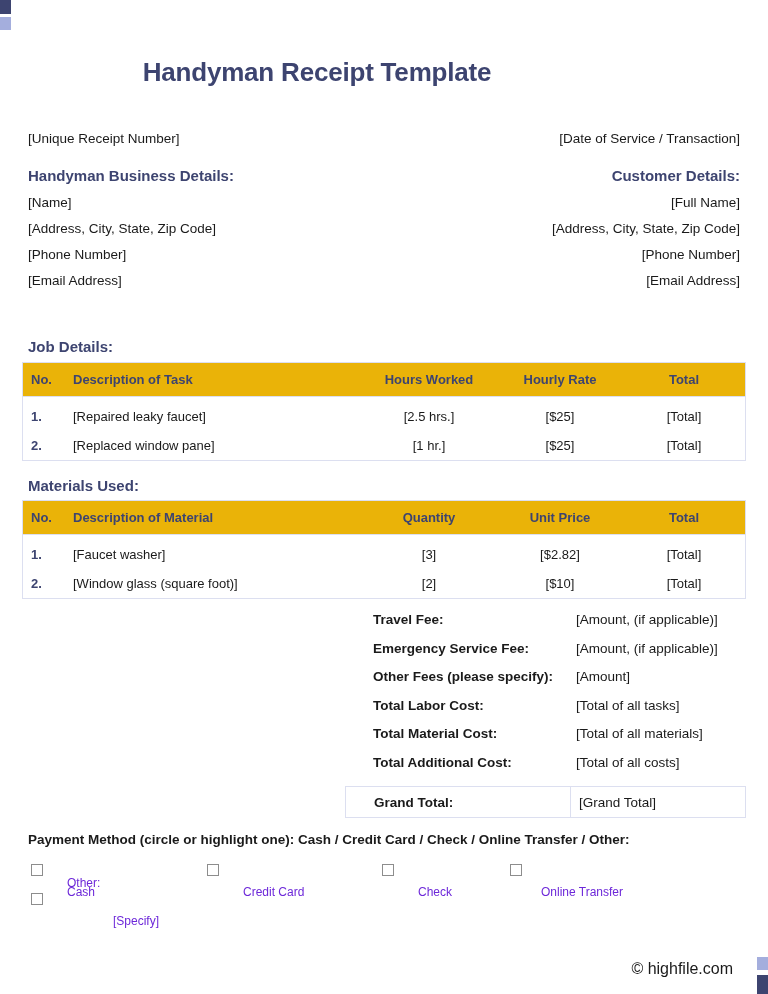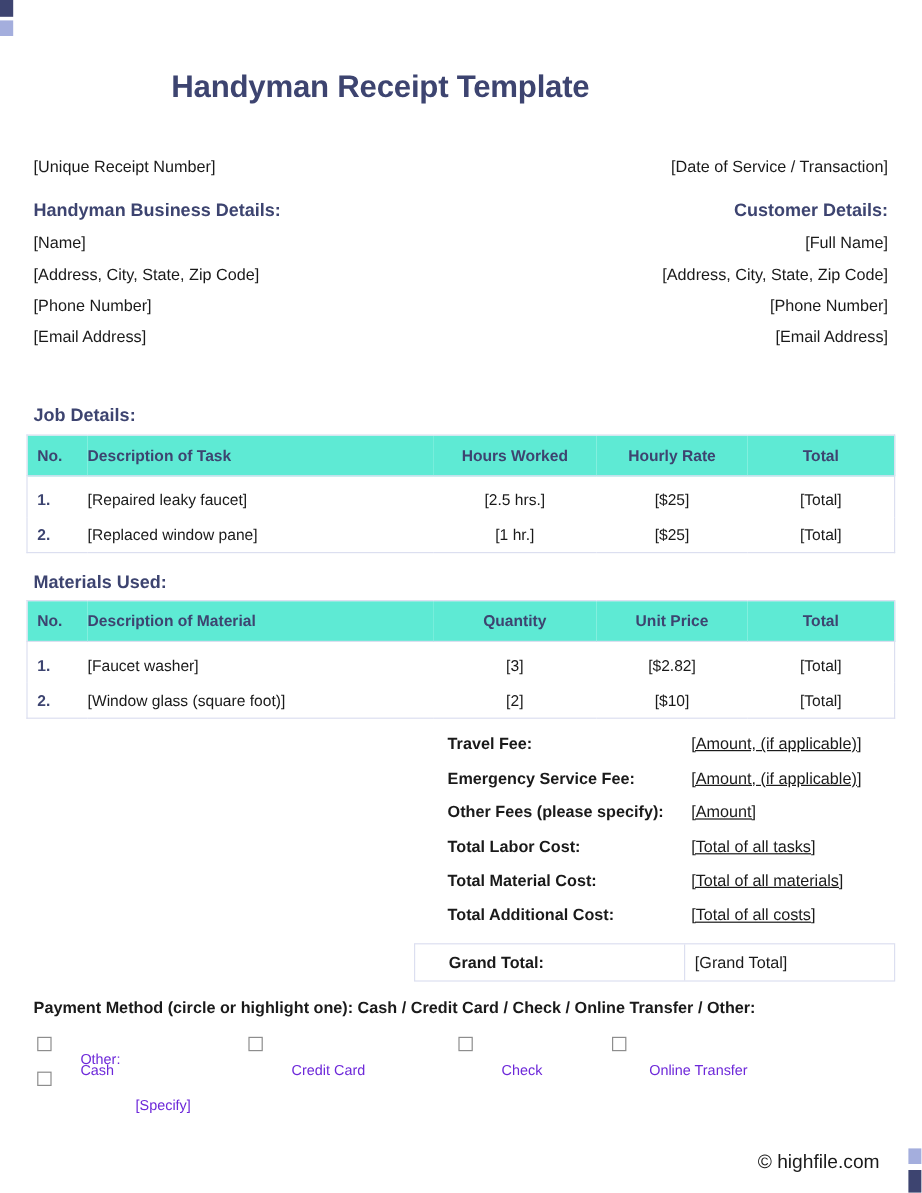--- a/index.html
+++ b/index.html
@@ -101,21 +101,21 @@
     font-size: 13px;
   }
   table.grid th {
     font-size: 13px;
     font-weight: bold;
     color: #3d4470;
     padding: 9px 0 9px 0;
     border-bottom: 1px solid #dcdff0;
     border-top: 1px solid #dcdff0;
     text-align: center;
-    background: #5eead4;
+    background: #eab308;
   }
   table.grid th.c-no   { width: 42px;  text-align: left; padding-left: 8px; }
   table.grid th.c-desc { width: 288px; text-align: left; margin-left: 32px; }
   table.grid th.c-a    { width: 136px; }
   table.grid th.c-b    { width: 126px; }
   table.grid th.c-c    { width: 122px; }
   table.grid td {
     padding: 7px 0 7px 0;
     text-align: center;
     color: #1a1a1a;
@@ -151,21 +151,20 @@
   }
   .fee-label {
     width: 203px;
     font-size: 13.5px;
     font-weight: bold;
     color: #1a1a1a;
   }
   .fee-value {
     font-size: 13.5px;
     color: #1a1a1a;
-    text-decoration: underline;
   }
 
   .grand-box {
     position: absolute;
     left: 345px;
     top: 786px;
     width: 399px;
     height: 30px;
     border: 1px solid #dcdff0;
     display: flex;

